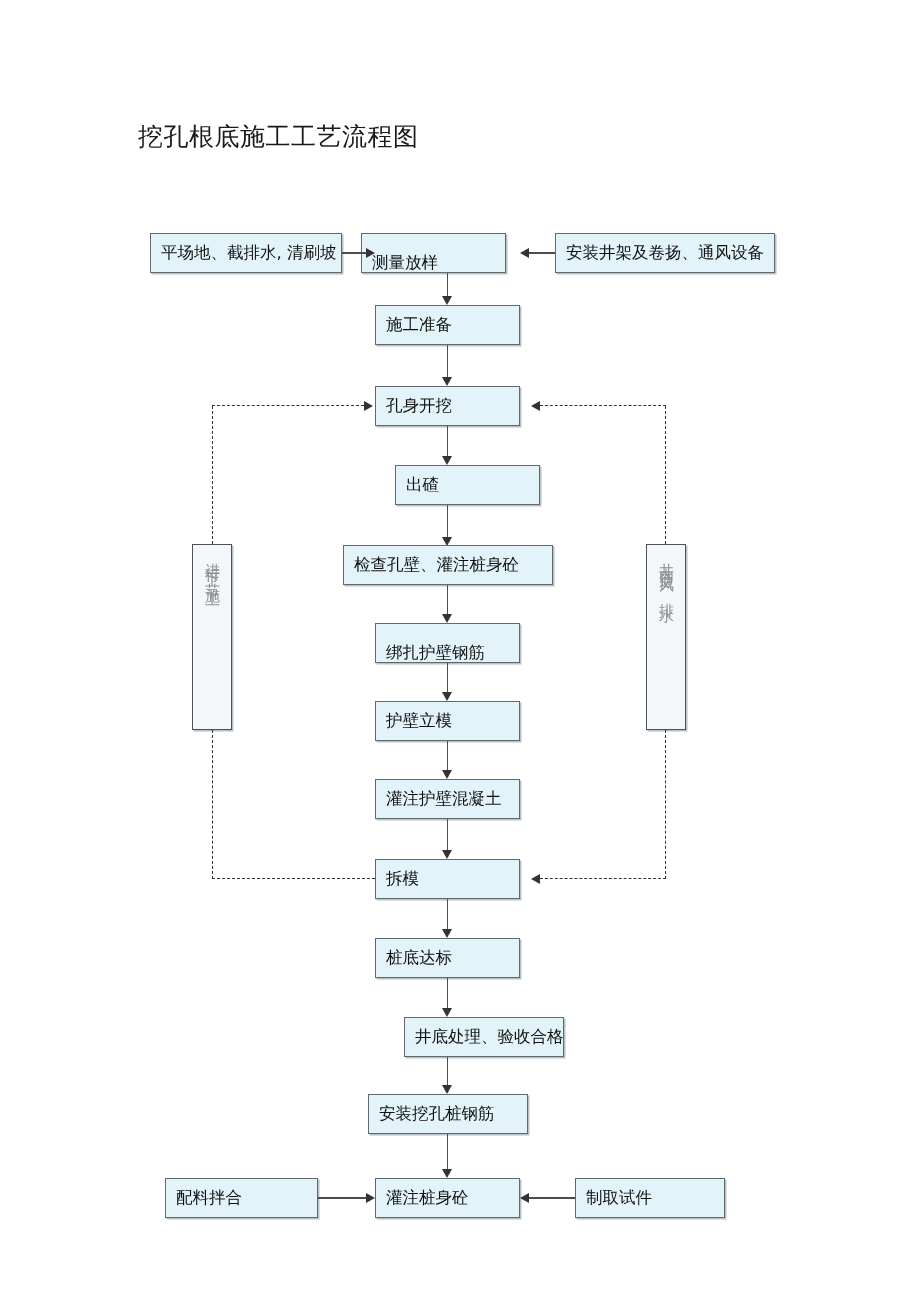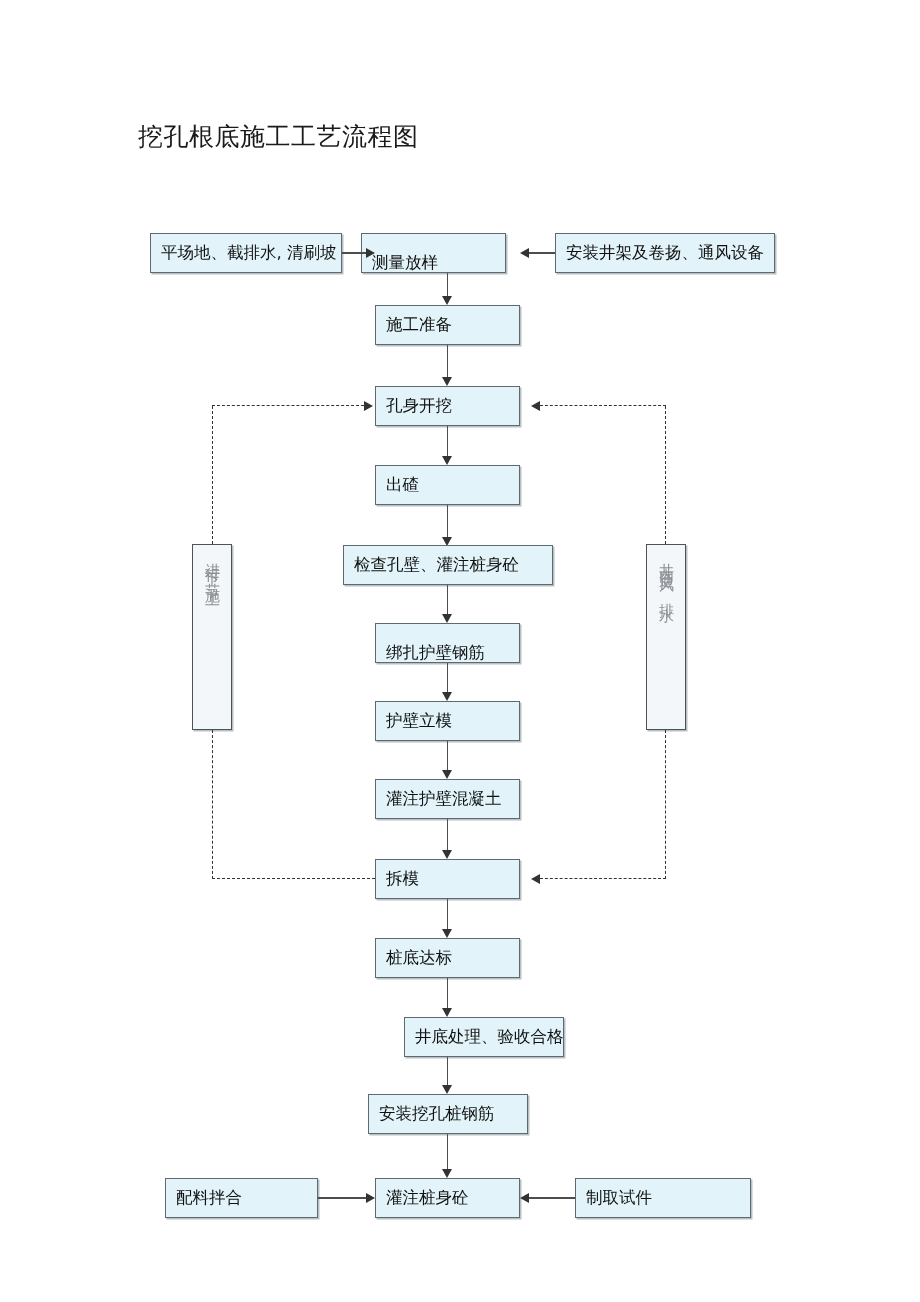--- a/index.html
+++ b/index.html
@@ -92,21 +92,21 @@
   <div class="ln vln" style="left:446.5px;top:345px;height:32px;"></div>
   <div class="arr arr-down" style="left:442px;top:377px;"></div>
 
   <div class="node" style="left:375px;top:386px;width:145px;height:40px;">
     <span>孔身开挖</span>
   </div>
 
   <div class="ln vln" style="left:446.5px;top:426px;height:30px;"></div>
   <div class="arr arr-down" style="left:442px;top:456px;"></div>
 
-  <div class="node" style="left:375px;top:465px;width:145px;height:40px;text-align:right;">
+  <div class="node" style="left:395px;top:465px;width:145px;height:40px;text-align:right;">
     <span>出碴</span>
   </div>
 
   <div class="ln vln" style="left:446.5px;top:505px;height:32px;"></div>
   <div class="arr arr-down" style="left:442px;top:537px;"></div>
 
   <div class="node" style="left:343px;top:545px;width:210px;height:40px;">
     <span>检查孔壁、灌注桩身砼</span>
   </div>
 
@@ -163,21 +163,21 @@
   <div class="arr arr-down" style="left:442px;top:1169px;"></div>
 
   <div class="node" style="left:165px;top:1178px;width:153px;height:40px;">
     <span>配料拌合</span>
   </div>
 
   <div class="node" style="left:375px;top:1178px;width:145px;height:40px;">
     <span>灌注桩身砼</span>
   </div>
 
-  <div class="node" style="left:575px;top:1178px;width:176px;height:40px;">
+  <div class="node" style="left:575px;top:1178px;width:150px;height:40px;">
     <span>制取试件</span>
   </div>
 
   <div class="ln hln" style="left:318px;top:1197px;width:48px;"></div>
   <div class="arr arr-right" style="left:366px;top:1192.5px;"></div>
 
   <div class="ln hln" style="left:529px;top:1197px;width:46px;"></div>
   <div class="arr arr-left" style="left:520px;top:1192.5px;"></div>
 
   <div class="vnode" style="left:192px;top:544px;width:40px;height:186px;">

